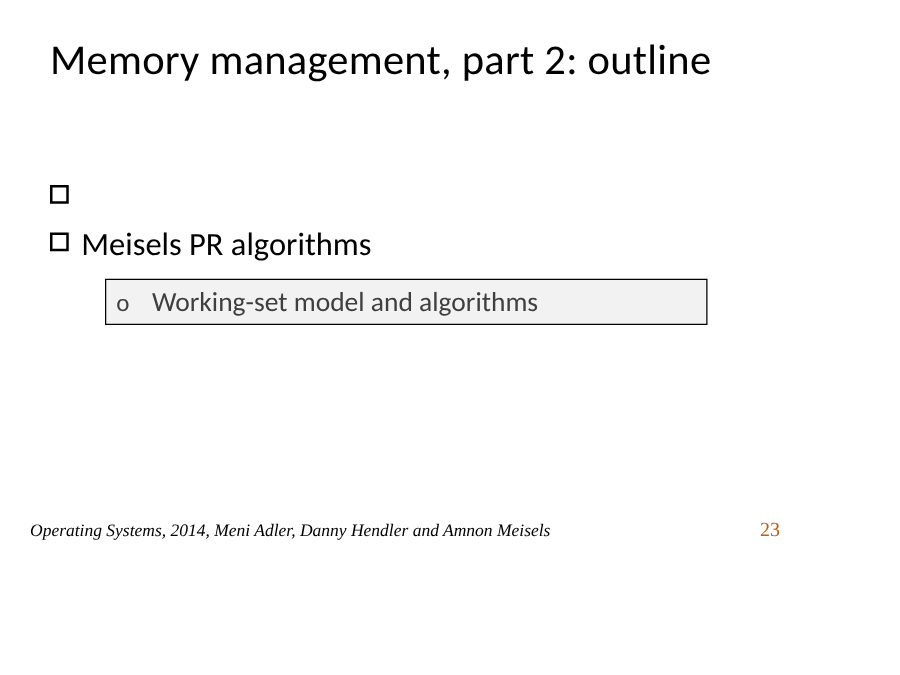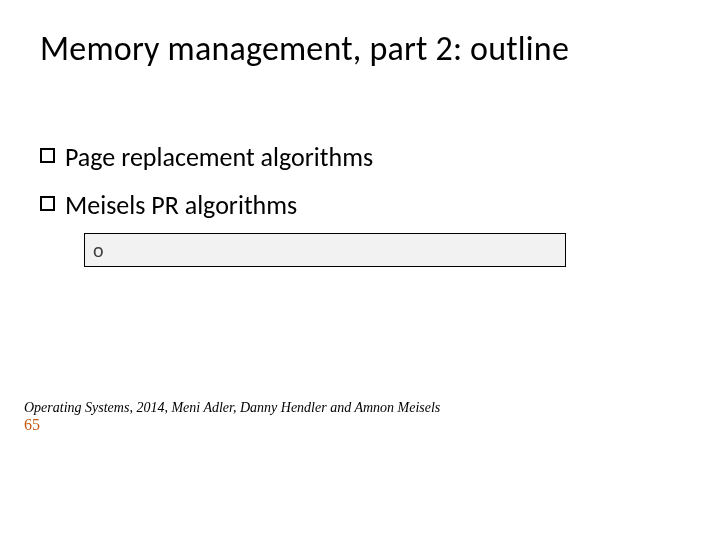--- a/index.html
+++ b/index.html
@@ -6,52 +6,52 @@
   html, body { width: 720px; height: 540px; background: #fff; font-family: Calibri, Arial, sans-serif; color: #000; }
   .slide { width: 720px; height: 456px; position: relative; padding: 28px 40px 0 40px; }
   .title { font-size: 34px; font-weight: 400; margin-bottom: 72px; letter-spacing: 0.2px; }
   .list { list-style: none; }
   .item-l1 { display: flex; align-items: flex-start; font-size: 26px; margin-bottom: 16px; }
   .bullet-box { display: inline-block; width: 15px; height: 15px; border: 2px solid #000; margin-right: 10px; margin-top: 7px; flex-shrink: 0; }
   .item-l2-wrapper { margin-left: 44px; margin-top: -4px; margin-bottom: 16px; }
   .highlight-box { border: 1px solid #000; background: #f2f2f2; padding: 4px 8px 4px 8px; width: 482px; }
   .item-l2 { display: flex; align-items: baseline; font-size: 22px; color: #3f3f3f; }
   .sub-bullet { margin-right: 18px; font-size: 20px; }
-  .footer { position: absolute; bottom: 22px; left: 24px; right: 24px; display: flex; justify-content: space-between; align-items: baseline; flex-direction: column; }
+  .footer { position: absolute; bottom: 22px; left: 24px; right: 24px; display: flex; justify-content: space-between; align-items: baseline; }
   .footer-credit { font-style: italic; font-family: Georgia, 'Times New Roman', serif; font-size: 14px; color: #000; }
   .page-num { font-size: 16px; color: #c55a11; font-family: Georgia, 'Times New Roman', serif; margin-right: 72px; }
 </style>
 </head>
 <body>
 
 <div class="slide">
 
   <h1 class="title">Memory management, part 2: outline</h1>
 
   <ul class="list">
 
     <li class="item-l1">
       <span class="bullet-box"></span>
-      <span>Page replacement algorithms</span>
     </li>
 
     <li class="item-l1">
       <span class="bullet-box"></span>
       <span>Meisels PR algorithms</span>
     </li>
 
     <li class="item-l2-wrapper">
       <div class="highlight-box">
         <div class="item-l2">
           <span class="sub-bullet">o</span>
+          <span>Working-set model and algorithms</span>
         </div>
       </div>
     </li>
 
 
   </ul>
 
   <div class="footer">
     <span class="footer-credit">Operating Systems, 2014, Meni Adler, Danny Hendler and Amnon Meisels</span>
-    <span class="page-num">65</span>
+    <span class="page-num">23</span>
   </div>
 
 </div>
 
 </body></html>

